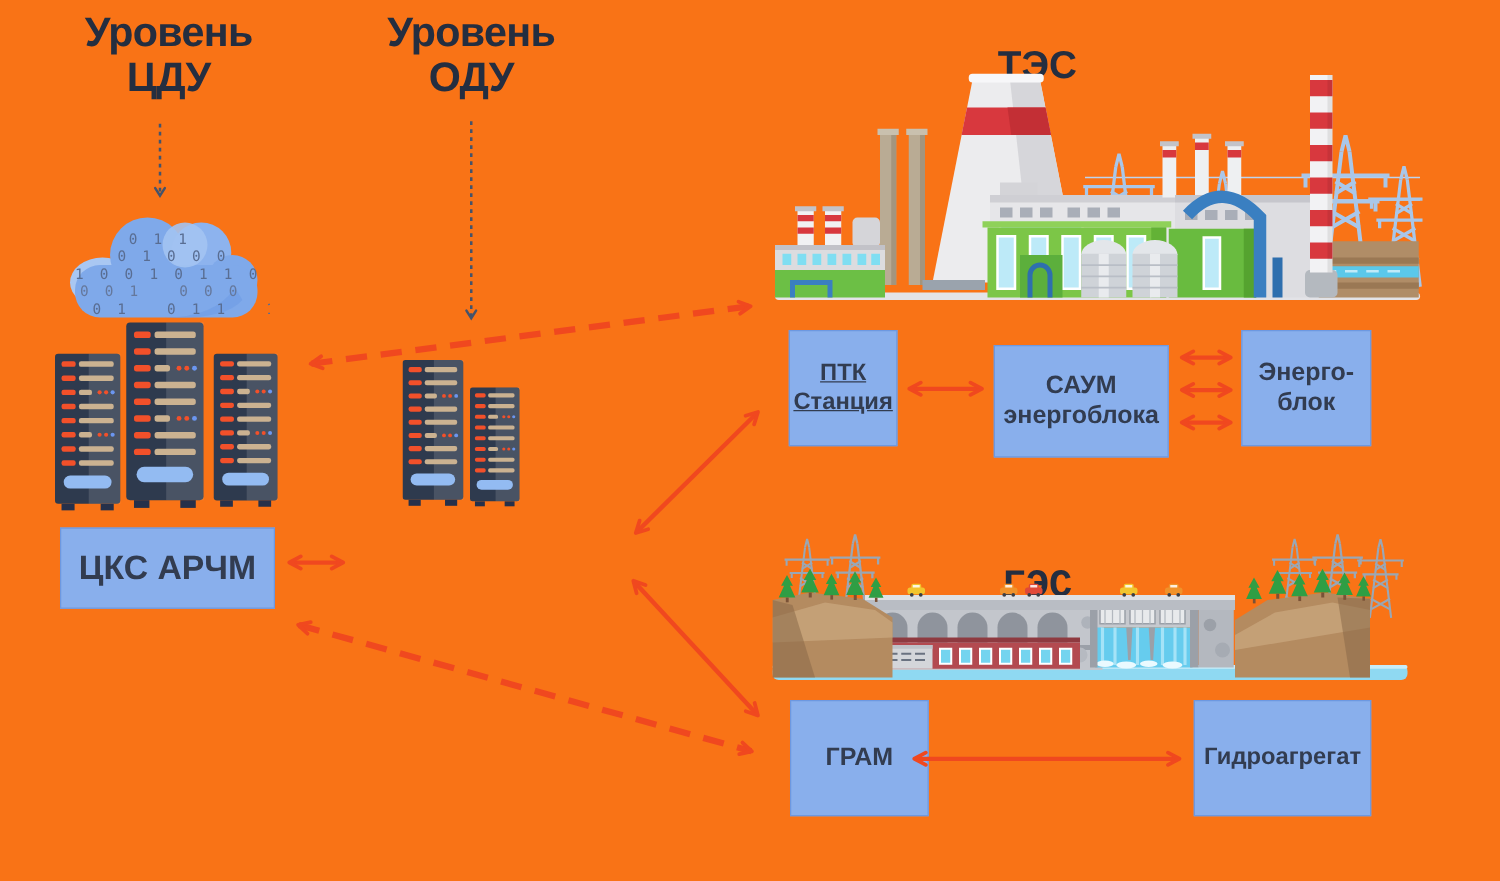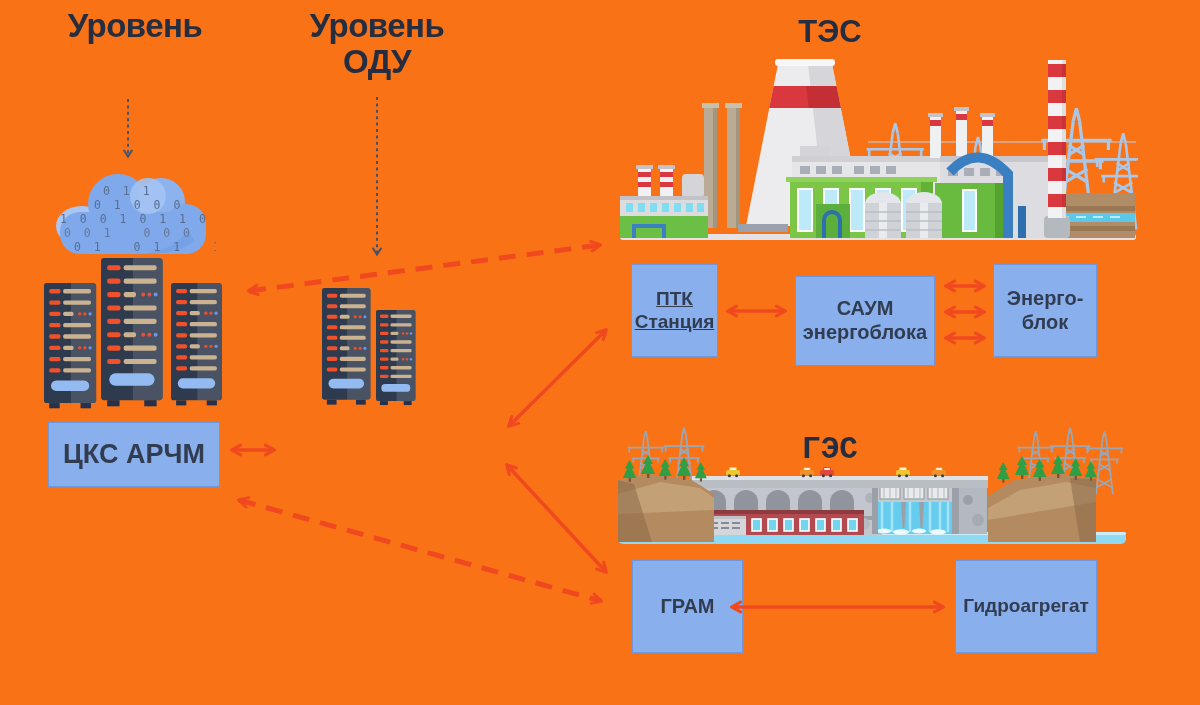--- a/index.html
+++ b/index.html
@@ -5,21 +5,21 @@
   html,body { margin:0; padding:0; background:#ffffff; }
   .canvas {
     position:relative; width:1200px; height:705px; overflow:hidden;
     background:#f97316; font-family:"Liberation Sans", sans-serif;
   }
   .abs { position:absolute; }
   .title {
     font-weight:bold; color:#242e40; text-align:center;
     font-size:33px; line-height:1.1; letter-spacing:-0.5px;
   }
-  .sec-title { font-weight:bold; color:#242e40; text-align:center; font-size:31px; }
+  .sec-title { font-weight:bold; color:#242e40; text-align:center; font-size:31px;margin-top:20px; }
   .box {
     position:absolute; background:#89afec; border:1px solid #6d98e0;
     display:flex; flex-direction:column; align-items:center; justify-content:center;
     font-weight:bold; color:#323c50; text-align:center; line-height:1.18;
     box-sizing:border-box;
   }
   .box-cks      { left:48px;  top:422px; width:172px; height:65px; font-size:27px; }
   .box-cks-oes  { left:284px; top:418px; width:201px; height:64px; font-size:27px; }
   .box-ptk      { left:631px; top:264px; width:87px;  height:93px; font-size:19px;text-decoration:underline; }
   .box-saum     { left:795px; top:264px; width:140px; height:90px; font-size:20px;margin-top:12px; }
@@ -91,20 +91,21 @@
         <rect x="4.2" y="1" width="5.6" height="2.6" fill="#ffffff" opacity="0.85"></rect>
         <rect x="0" y="3" width="14" height="5.4" rx="2" fill="currentColor"></rect>
         <circle cx="3.4" cy="8.8" r="1.5" fill="#3a3f46"></circle>
         <circle cx="10.6" cy="8.8" r="1.5" fill="#3a3f46"></circle>
       </g>
     </defs>
   </svg>
 
   <div class="abs title title-cdu">
     <div>Уровень</div>
+    <div>ЦДУ</div>
   </div>
   <div class="abs title title-odu">
     <div>Уровень</div>
     <div>ОДУ</div>
   </div>
   <div class="abs sec-title title-tes">ТЭС</div>
   <div class="abs sec-title title-ges">ГЭС</div>
 
   <svg class="abs" style="left:48px; top:164px;" width="168" height="100" viewBox="0 0 168 100">
     <ellipse cx="34" cy="62" rx="26" ry="20" fill="#a9c7f2"></ellipse>

